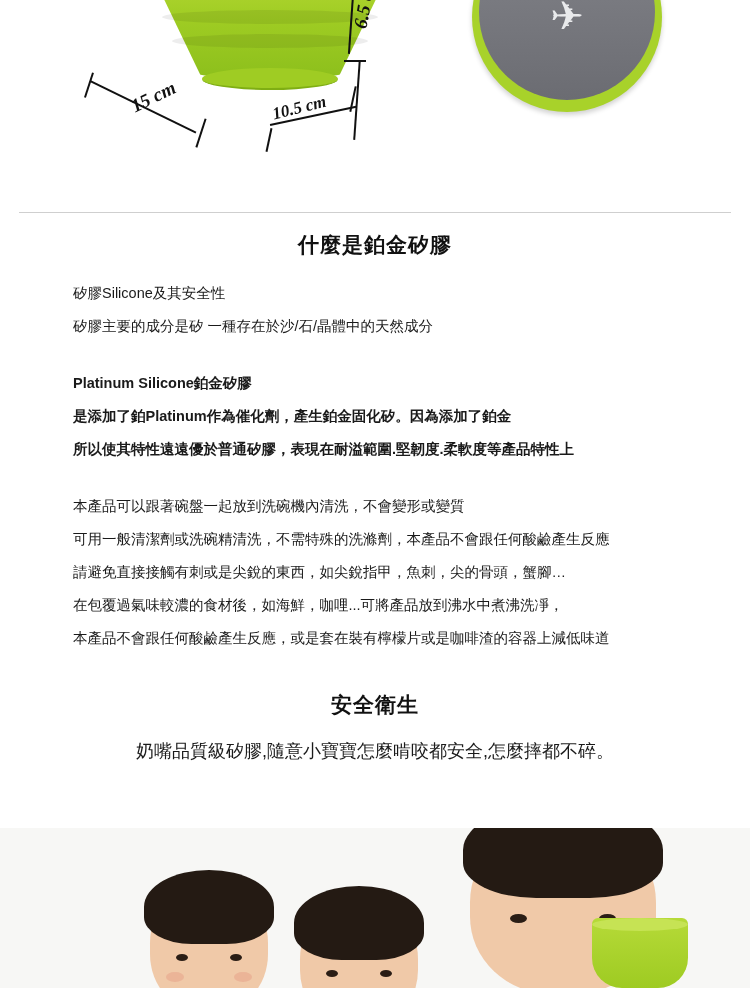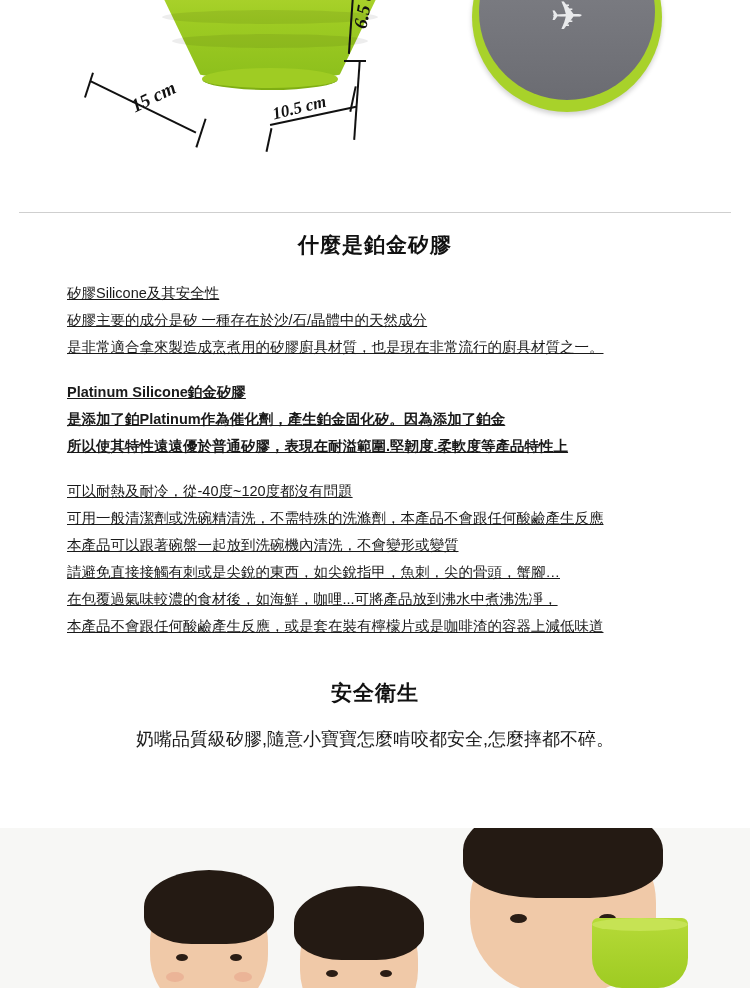--- a/index.html
+++ b/index.html
@@ -152,21 +152,21 @@
   #section-hygiene-title  { margin: 40px 0 20px; }
 
   
   .copy {
     width: 620px;
     margin: 0 auto;
     font-size: 14.5px;
     line-height: 25px;
     color: #1a1a1a;
   }
-  .copy p { margin: 2px; text-decoration: underline; }
+  .copy p { margin: 8px; }
   .copy .gap { height: 16px; }
   .copy .bold { font-weight: bold; }
 
   .hygiene-copy {
     text-align: center;
     font-size: 18px;
     color: #1a1a1a;
     margin-top: 6px;
   }
 
@@ -288,33 +288,31 @@
   <div class="dim dim-65">6.5 cm</div>
 </div>
 
 <div class="divider"></div>
 
 <h2 class="section-title" id="section-platinum-title">什麼是鉑金矽膠</h2>
 
 <div class="copy">
   <p>矽膠Silicone及其安全性</p>
   <p>矽膠主要的成分是矽 一種存在於沙/石/晶體中的天然成分</p>
-  <p>是非常適合拿來製造成烹煮用的矽膠廚具材質，也是現在非常流行的廚具材質之一。</p>
 
   <div class="gap"></div>
 
   <p class="bold">Platinum Silicone鉑金矽膠</p>
   <p class="bold">是添加了鉑Platinum作為催化劑，產生鉑金固化矽。因為添加了鉑金</p>
   <p class="bold">所以使其特性遠遠優於普通矽膠，表現在耐溢範圍.堅韌度.柔軟度等產品特性上</p>
 
   <div class="gap"></div>
 
-  <p>可以耐熱及耐冷，從-40度~120度都沒有問題</p>
+  <p>本產品可以跟著碗盤一起放到洗碗機內清洗，不會變形或變質</p>
   <p>可用一般清潔劑或洗碗精清洗，不需特殊的洗滌劑，本產品不會跟任何酸鹼產生反應</p>
-  <p>本產品可以跟著碗盤一起放到洗碗機內清洗，不會變形或變質</p>
   <p>請避免直接接觸有刺或是尖銳的東西，如尖銳指甲，魚刺，尖的骨頭，蟹腳…</p>
   <p>在包覆過氣味較濃的食材後，如海鮮，咖哩...可將產品放到沸水中煮沸洗凈，</p>
   <p>本產品不會跟任何酸鹼產生反應，或是套在裝有檸檬片或是咖啡渣的容器上減低味道</p>
 </div>
 
 <h2 class="section-title" id="section-hygiene-title">安全衛生</h2>
 
 <div class="hygiene-copy">奶嘴品質級矽膠,隨意小寶寶怎麼啃咬都安全,怎麼摔都不碎。</div>
 
 <div class="kids-band">

